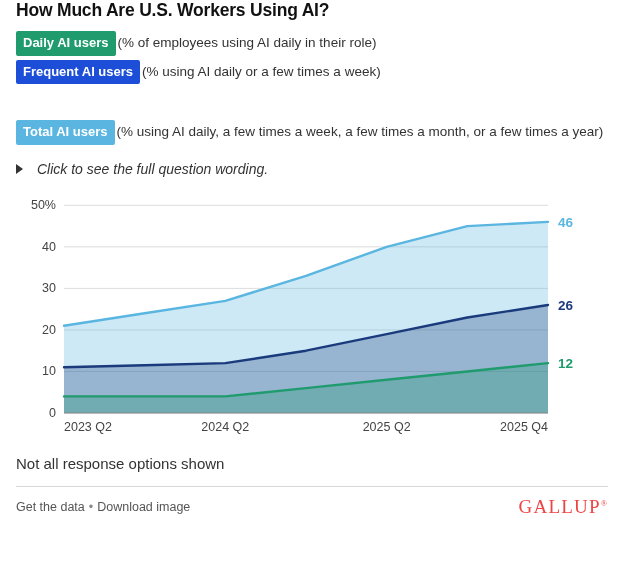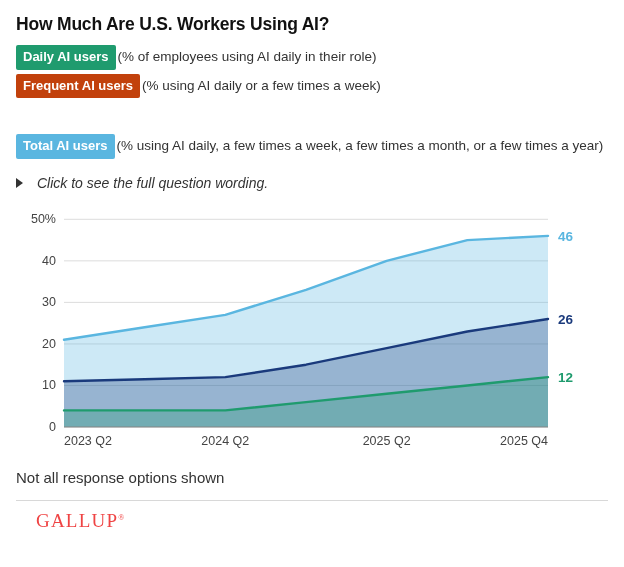--- a/index.html
+++ b/index.html
@@ -12,21 +12,21 @@
     height: 567px;
     font-family: "Liberation Sans", sans-serif;
     color: #1a1a1a;
     overflow: hidden;
   }
   .card {
     position: relative;
     width: 624px;
     height: 567px;
     box-sizing: border-box;
-    padding: 14px 16px 0 16px;
+    padding: 0 16px 0 16px;
     background: #fff;
   }
   .title {
     font-size: 17.5px;
     font-weight: bold;
     color: #111;
     letter-spacing: -0.2px;
     margin: 0 0 10px 0;
     line-height: 1.2;
   }
@@ -43,21 +43,21 @@
     display: inline-block;
     color: #fff;
     font-weight: bold;
     font-size: 13px;
     padding: 2px 7px 3px 7px;
     border-radius: 2px;
     vertical-align: baseline;
     margin-right: 2px;
   }
   .chip-daily { background: #1f9b6e; }
-  .chip-frequent { background: #c2410c; }
+  .chip-frequent { background: #1d4ed8; }
   .chip-total { background: #5ab6e0; margin-top: 32px; }
   .legend-desc { color: #333; }
   .question-toggle {
     margin-top: 16px;
     margin-bottom: 6px;
     font-size: 14px;
     font-style: italic;
     color: #333;
     cursor: pointer;
     display: flex;
@@ -179,16 +179,19 @@
         <text x="370.6666666666667" y="246" text-anchor="middle" class="axis-text">2025 Q2</text>
         <text x="532" y="246" text-anchor="end" class="axis-text">2025 Q4</text>
       </svg>
   </div>
 
   <div class="footnote">Not all response options shown</div>
 
   <hr class="divider">
 
   <div class="bottom-bar">
+    <div class="links">
+      <a href="#">Get the data</a><span class="sep">•</span><a href="#">Download image</a>
+    </div>
     <div class="brand"><span>GALLUP</span><sup>®</sup></div>
   </div>
 
 </div>
 
 </body></html>

